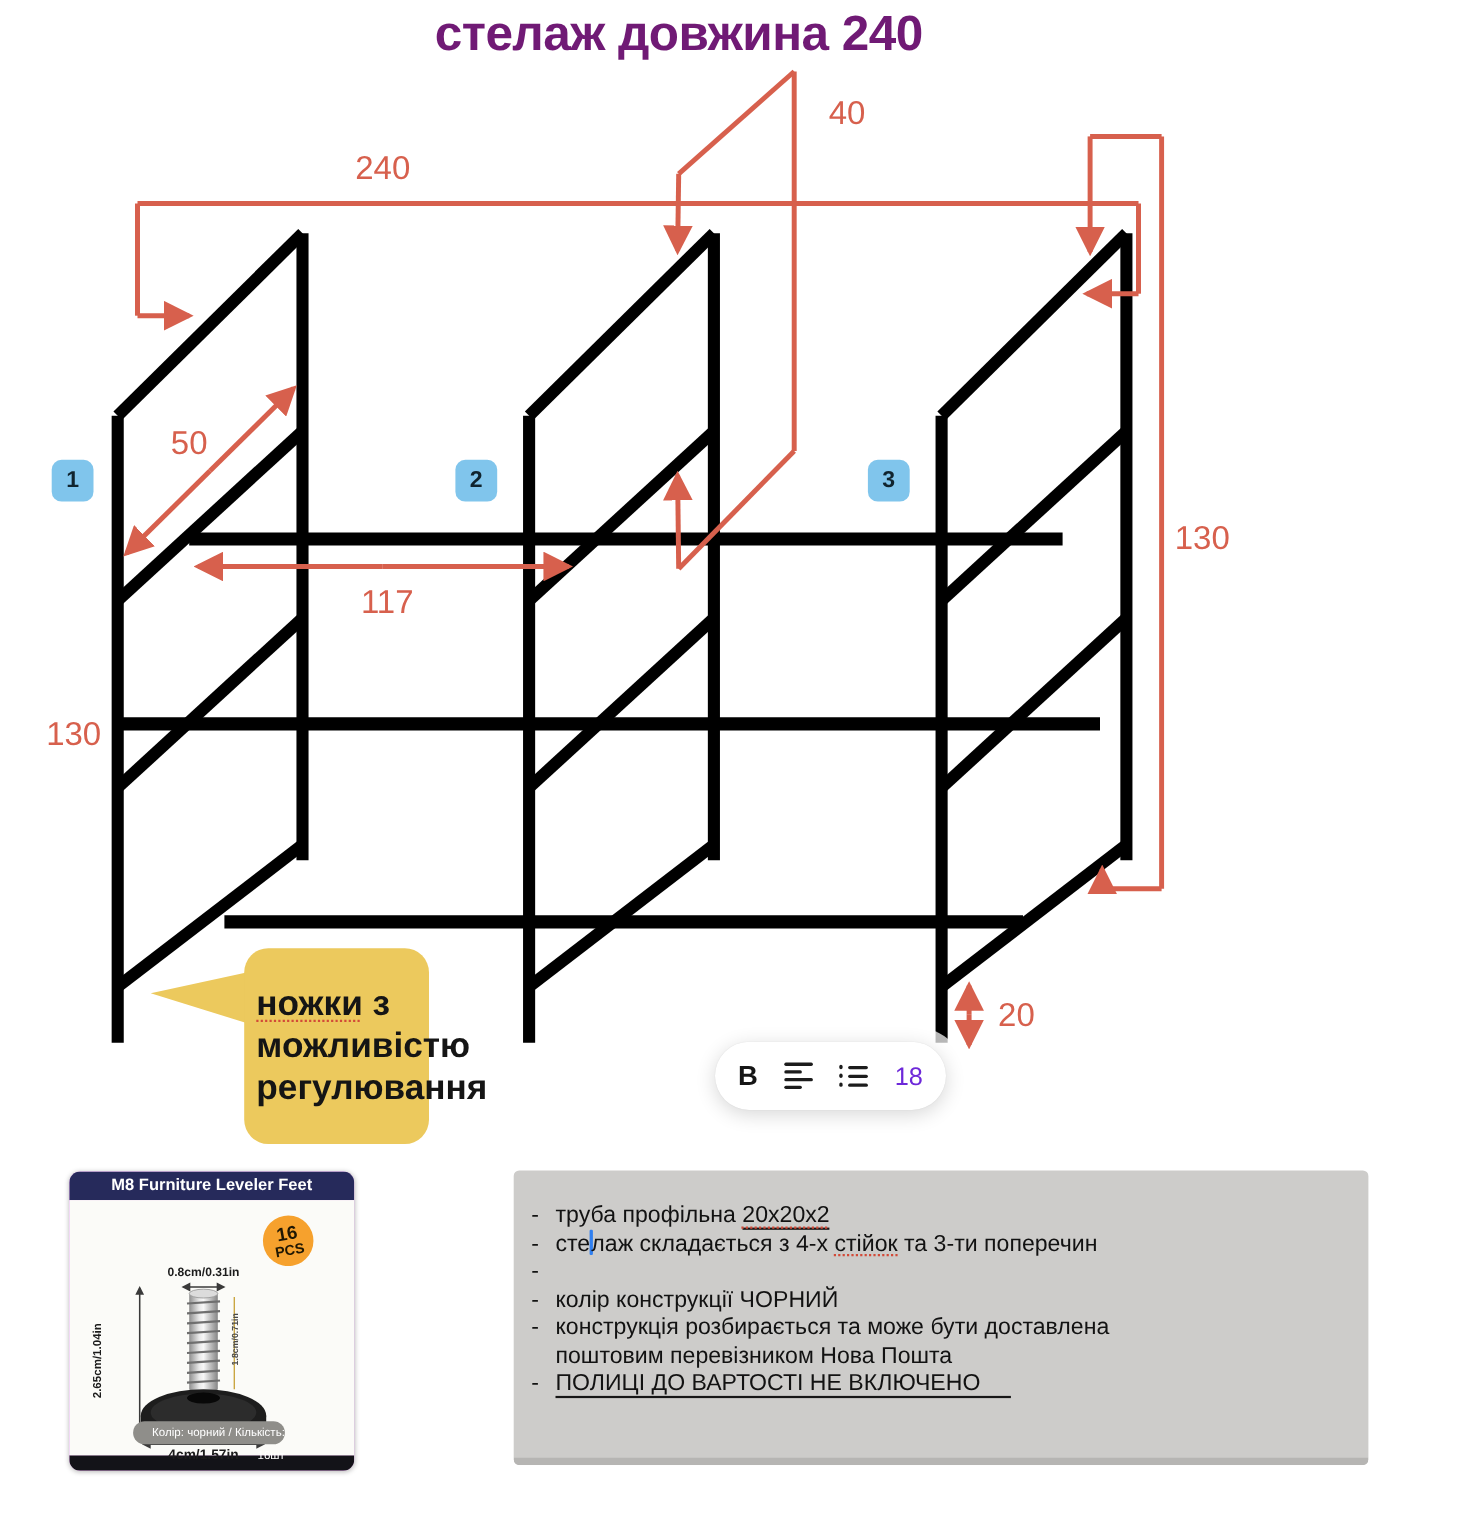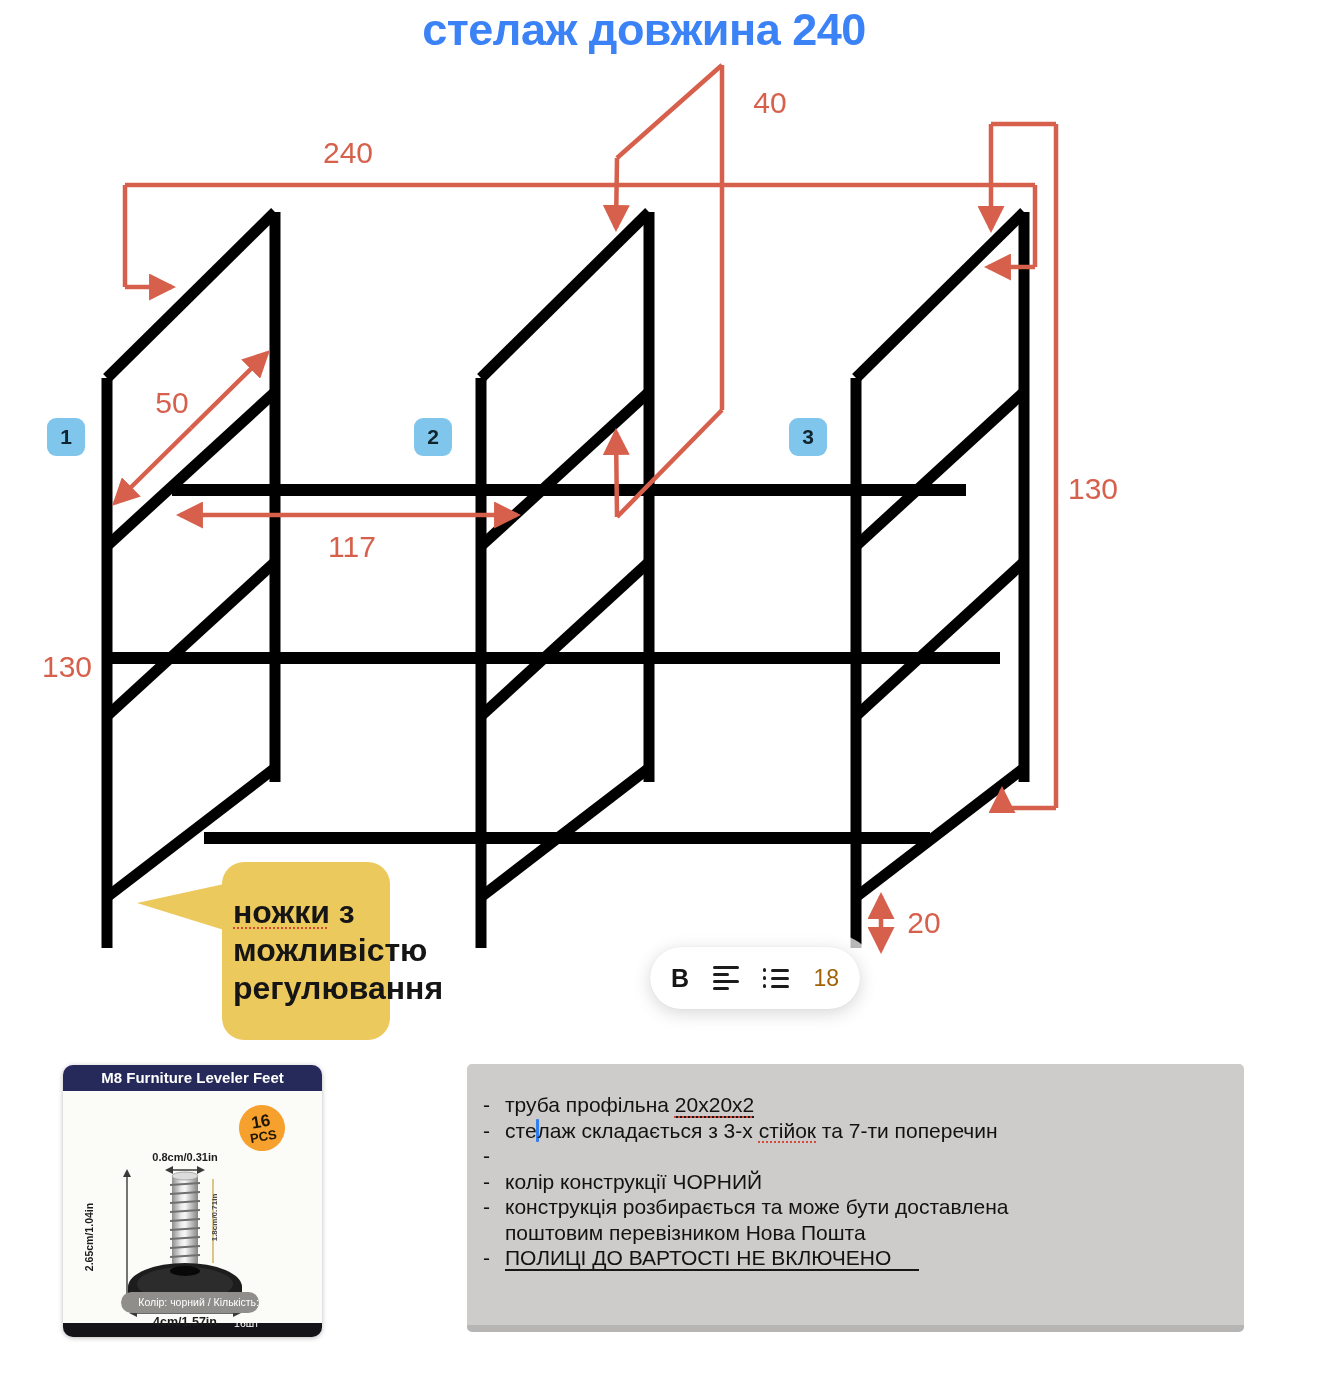--- a/index.html
+++ b/index.html
@@ -1,19 +1,19 @@
 <!DOCTYPE html>
 <html><head>
 <meta charset="utf-8">
 <style>
   html,body{margin:0;padding:0;background:#fff;}
   .page{position:relative;width:1326px;height:1386px;background:#ffffff;overflow:hidden;
         font-family:"Liberation Sans","DejaVu Sans",sans-serif;}
   .title{position:absolute;top:4px;left:0;width:1234px;text-align:center;
-         font-size:45px;font-weight:800;color:#3b82f6;letter-spacing:-.5px;margin-left:27px;}
+         font-size:45px;font-weight:800;color:#701a75;letter-spacing:-.5px;}
   svg{display:block;}
   .drawing{position:absolute;left:0;top:0;}
 
   
   .badge{position:absolute;width:38px;height:38px;border-radius:9px;background:#80c5ec;
          display:flex;align-items:center;justify-content:center;
          font-size:21px;font-weight:600;color:#10242e;}
 
   
   .callout-text{position:absolute;left:233px;top:893px;width:150px;
@@ -22,21 +22,21 @@
   .miss{text-decoration:underline dotted #d24a38 2px;text-underline-offset:4px;}
   .u{border-bottom:2.5px solid #161616;margin-top:20px;}
 
   
   .toolbar-halo{position:absolute;left:632px;top:934px;width:246px;height:90px;border-radius:45px;
                 background:rgba(255,255,255,.72);}
   .toolbar{position:absolute;left:650px;top:947px;width:210px;height:62px;border-radius:31px;
            background:#ffffff;box-shadow:0 4px 18px rgba(0,0,0,.16),0 0 1px rgba(0,0,0,.12);
            display:flex;align-items:center;justify-content:space-between;padding:0 21px;box-sizing:border-box;}
   .tb-bold{font-size:25px;font-weight:800;color:#161616;cursor:default;}
-  .tb-num{font-size:23px;color:#a16207;}
+  .tb-num{font-size:23px;color:#6d28d9;}
   .icon-align{display:flex;flex-direction:column;gap:4px;}
   .icon-align i{display:block;height:3px;background:#1c1c1c;border-radius:2px;}
   .icon-align i:nth-child(odd){width:26px;}
   .icon-align i:nth-child(even){width:16px;}
   .icon-list{display:flex;flex-direction:column;gap:4.5px;}
   .icon-list span{display:flex;align-items:center;gap:5px;}
   .icon-list b{width:3.5px;height:3.5px;border-radius:50%;background:#1c1c1c;}
   .icon-list i{display:block;width:18px;height:3px;background:#1c1c1c;border-radius:2px;}
 
   
@@ -280,21 +280,21 @@
     <div class="card-footer"></div>
   </div>
 
   <div class="specs">
     <div class="spec-row">
       <span class="dash">-</span>
       <span class="cont"><span>труба профільна </span><span class="u miss">20х20х2</span></span>
     </div>
     <div class="spec-row">
       <span class="dash">-</span>
-      <span class="cont"><span>сте</span><span class="caret"></span><span>лаж складається з 3-х </span><span class="miss">стійок</span><span> та 7-ти поперечин</span></span>
+      <span class="cont"><span>сте</span><span class="caret"></span><span>лаж складається з 4-х </span><span class="miss">стійок</span><span> та 3-ти поперечин</span></span>
     </div>
     <div class="spec-row">
       <span class="dash">-</span>
     </div>
     <div class="spec-row">
       <span class="dash">-</span>
       <span class="cont">колір конструкції ЧОРНИЙ</span>
     </div>
     <div class="spec-row">
       <span class="dash">-</span>

